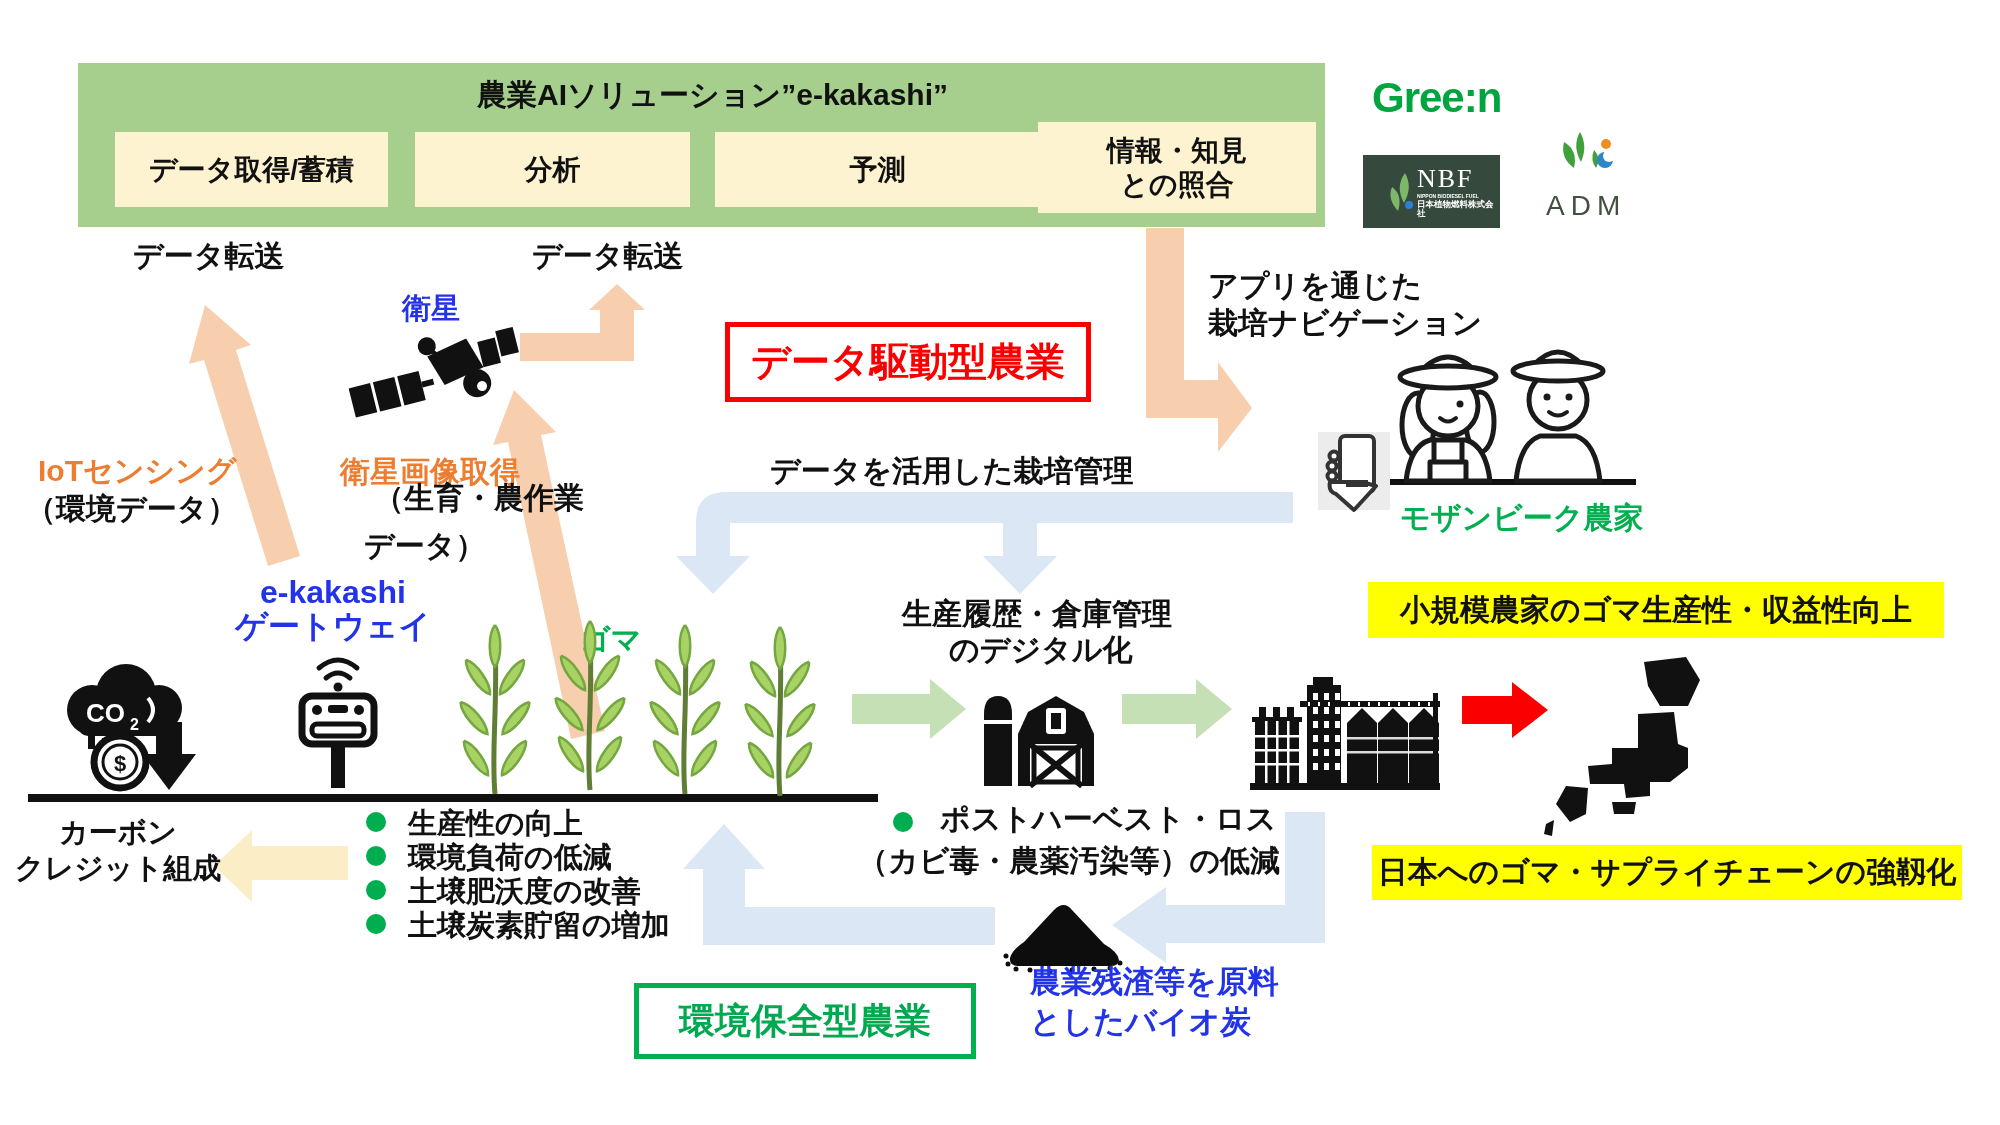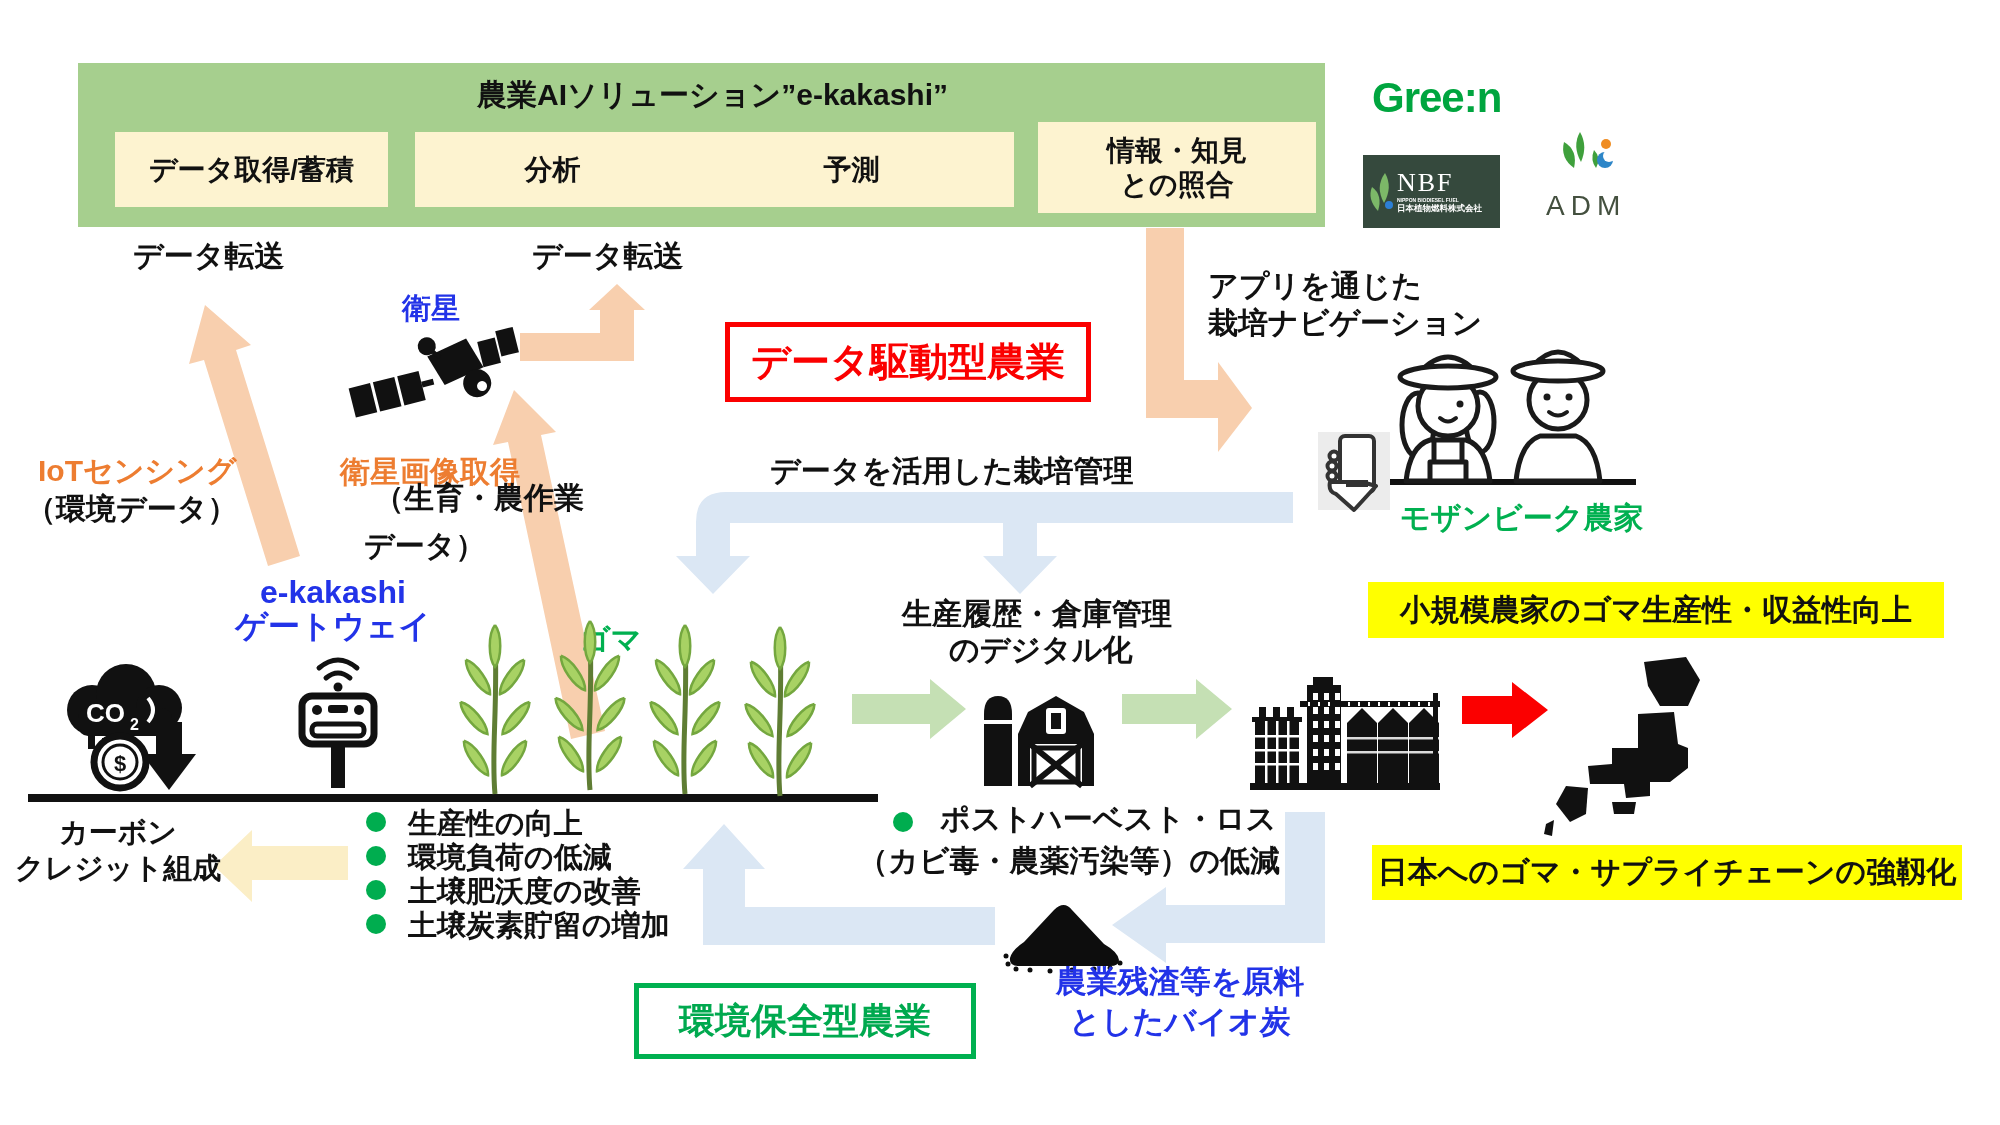--- a/index.html
+++ b/index.html
@@ -46,28 +46,28 @@
     <polygon fill="#fbeec6" points="348,846 252,846 252,830 214,866 252,902 252,880 348,880"></polygon>
 
     <rect x="28" y="794" width="850" height="8" fill="#111"></rect>
     <rect x="1378" y="479" width="258" height="6" fill="#111"></rect>
   </svg>
 
   <div id="banner" class="abs">
     <div class="banner-title">農業AIソリューション”e-kakashi”</div>
     <div class="bbox" style="left:37px;width:273px;">データ取得/蓄積</div>
     <div class="bbox" style="left:337px;width:275px;">分析</div>
-    <div class="bbox" style="left:611px;width:325px;">予測</div>
+    <div class="bbox" style="left:637px;width:325px;">予測</div>
     <div class="bbox prelines" style="left:942px;top:59px;width:278px;height:91px;line-height:34px;margin-left:18px;">情報・知見
 との照合</div>
   </div>
 
   <div class="t" style="left:1372px;top:74px;font-size:42px;letter-spacing:-1px;color:#00a53f;">Gree:n</div>
 
-  <div class="abs" style="left:1363px;top:155px;width:137px;height:73px;background:#35493d;display:flex;align-items:center;padding-left:0;box-sizing:border-box;">
+  <div class="abs" style="left:1363px;top:155px;width:137px;height:73px;background:#35493d;display:flex;align-items:center;padding-left:20px;box-sizing:border-box;">
     <svg style="position:static;" width="34" height="46" viewBox="0 0 34 46">
       <path d="M22,4 Q30,18 21,34 Q12,18 22,4" fill="#7cb868"></path>
       <path d="M9,18 Q20,26 15,42 Q4,30 9,18" fill="#7cb868"></path>
       <circle cx="26" cy="36" r="4" fill="#2d7fd6"></circle>
     </svg>
     <div style="color:#fff;line-height:1;">
       <div style="font-family:'Liberation Serif',serif;font-size:26px;font-weight:normal;letter-spacing:2px;">NBF</div>
       <div style="font-size:5px;margin-top:2px;">NIPPON BIODIESEL FUEL</div>
       <div style="font-size:8.5px;margin-top:1px;">日本植物燃料株式会社</div>
     </div>
@@ -337,21 +337,21 @@
         <circle cx="28" cy="76" r="2.5"></circle>
       <circle cx="48" cy="77" r="2.5"></circle>
         <circle cx="70" cy="76" r="2.5"></circle>
         <circle cx="92" cy="75" r="2.5"></circle>
       <circle cx="108" cy="74" r="2.5"></circle>
         <circle cx="118" cy="69" r="2.5"></circle>
         <circle cx="4" cy="62" r="2.5"></circle>
     </g>
   </svg>
 
-  <div class="abs" style="left:1030px;top:962px;width:300px;text-align:center;line-height:40px;font-family:Liberation Serif, serif;">
+  <div class="abs" style="left:1030px;top:962px;width:300px;text-align:left;line-height:40px;font-family:Liberation Serif, serif;">
     <div class="blue" style="font-size:31px;font-weight:bold;">農業残渣等を原料</div>
     <div class="blue" style="font-size:31px;font-weight:bold;">としたバイオ炭</div>
   </div>
 
   <div class="outline-box" style="left:634px;top:983px;width:332px;height:66px;border:5px solid #00b050;">
     <span style="font-size:36px;color:#00a94f;">環境保全型農業</span>
   </div>
 
 </div>
 

